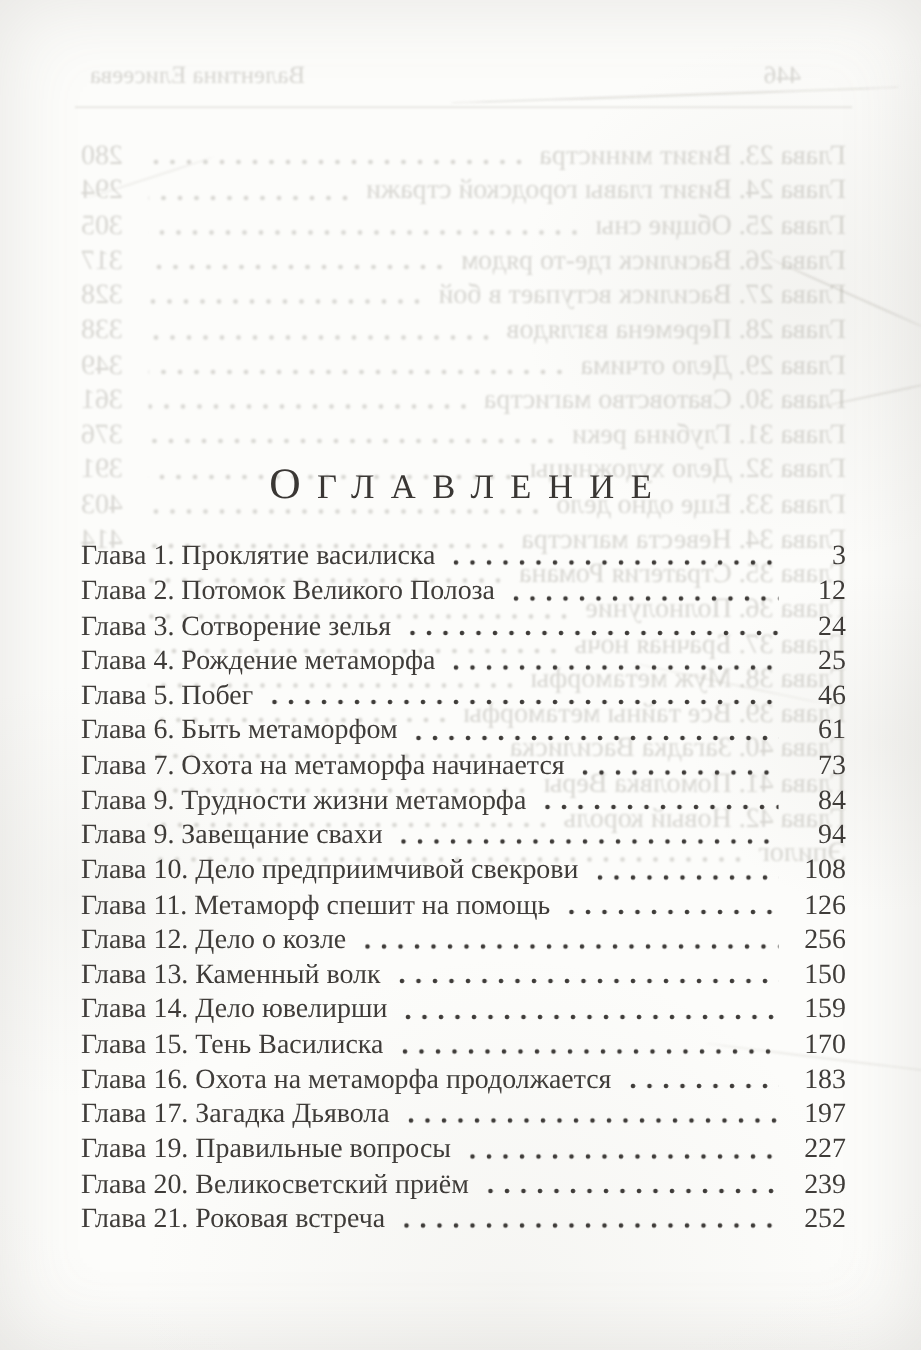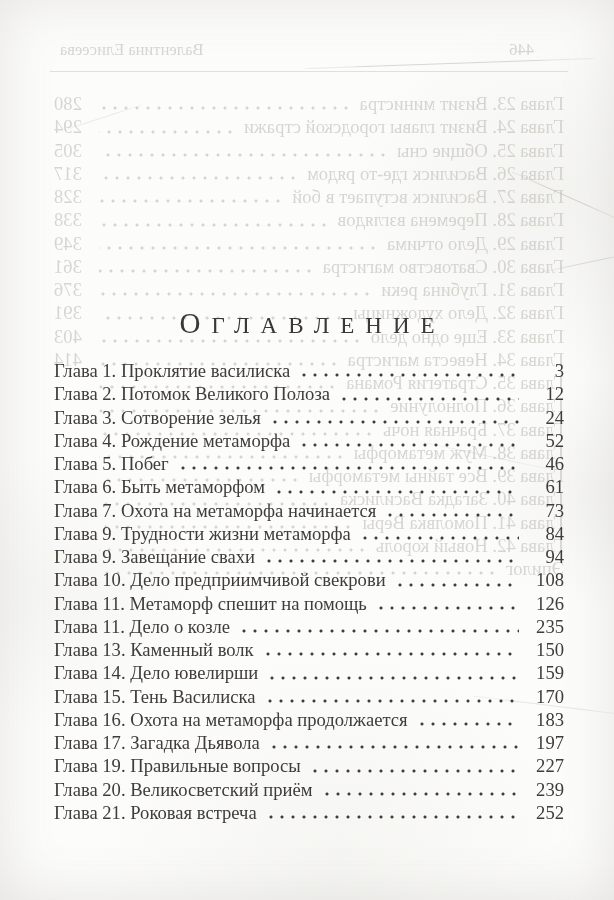--- a/index.html
+++ b/index.html
@@ -230,21 +230,21 @@
         <span class="pg">12</span>
       </div>
       <div class="row">
         <span class="lbl">Глава 3. Сотворение зелья</span>
         <span class="leader"></span>
         <span class="pg">24</span>
       </div>
       <div class="row">
         <span class="lbl">Глава 4. Рождение метаморфа</span>
         <span class="leader"></span>
-        <span class="pg">52</span>
+        <span class="pg">25</span>
       </div>
       <div class="row">
         <span class="lbl">Глава 5. Побег</span>
         <span class="leader"></span>
         <span class="pg">46</span>
       </div>
       <div class="row">
         <span class="lbl">Глава 6. Быть метаморфом</span>
         <span class="leader"></span>
         <span class="pg">61</span>
@@ -268,23 +268,23 @@
         <span class="lbl">Глава 10. Дело предприимчивой свекрови</span>
         <span class="leader"></span>
         <span class="pg">108</span>
       </div>
       <div class="row">
         <span class="lbl">Глава 11. Метаморф спешит на помощь</span>
         <span class="leader"></span>
         <span class="pg">126</span>
       </div>
       <div class="row">
-        <span class="lbl">Глава 11. Дело о козле</span>
-        <span class="leader"></span>
-        <span class="pg">235</span>
+        <span class="lbl">Глава 12. Дело о козле</span>
+        <span class="leader"></span>
+        <span class="pg">256</span>
       </div>
       <div class="row">
         <span class="lbl">Глава 13. Каменный волк</span>
         <span class="leader"></span>
         <span class="pg">150</span>
       </div>
       <div class="row">
         <span class="lbl">Глава 14. Дело ювелирши</span>
         <span class="leader"></span>
         <span class="pg">159</span>

